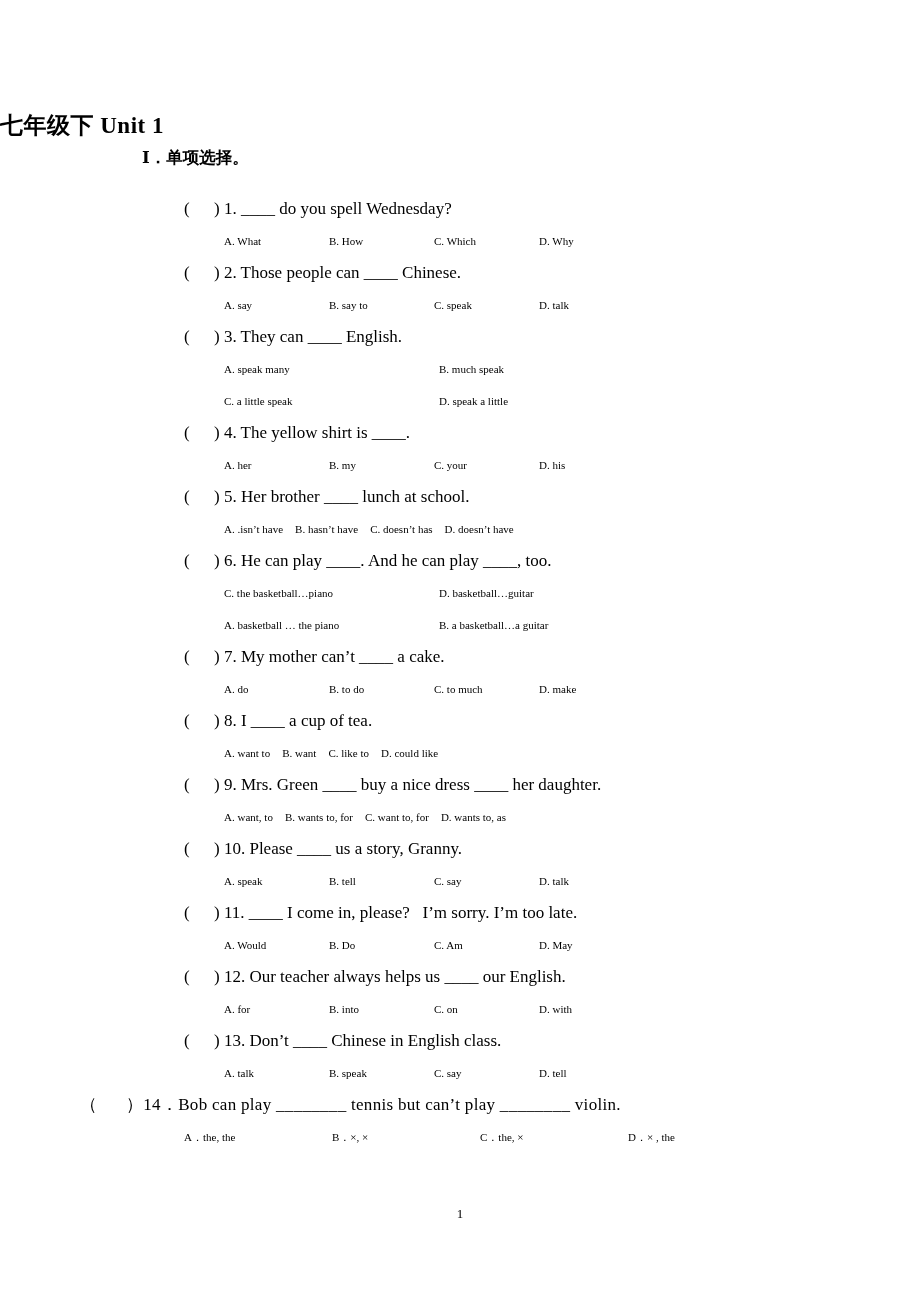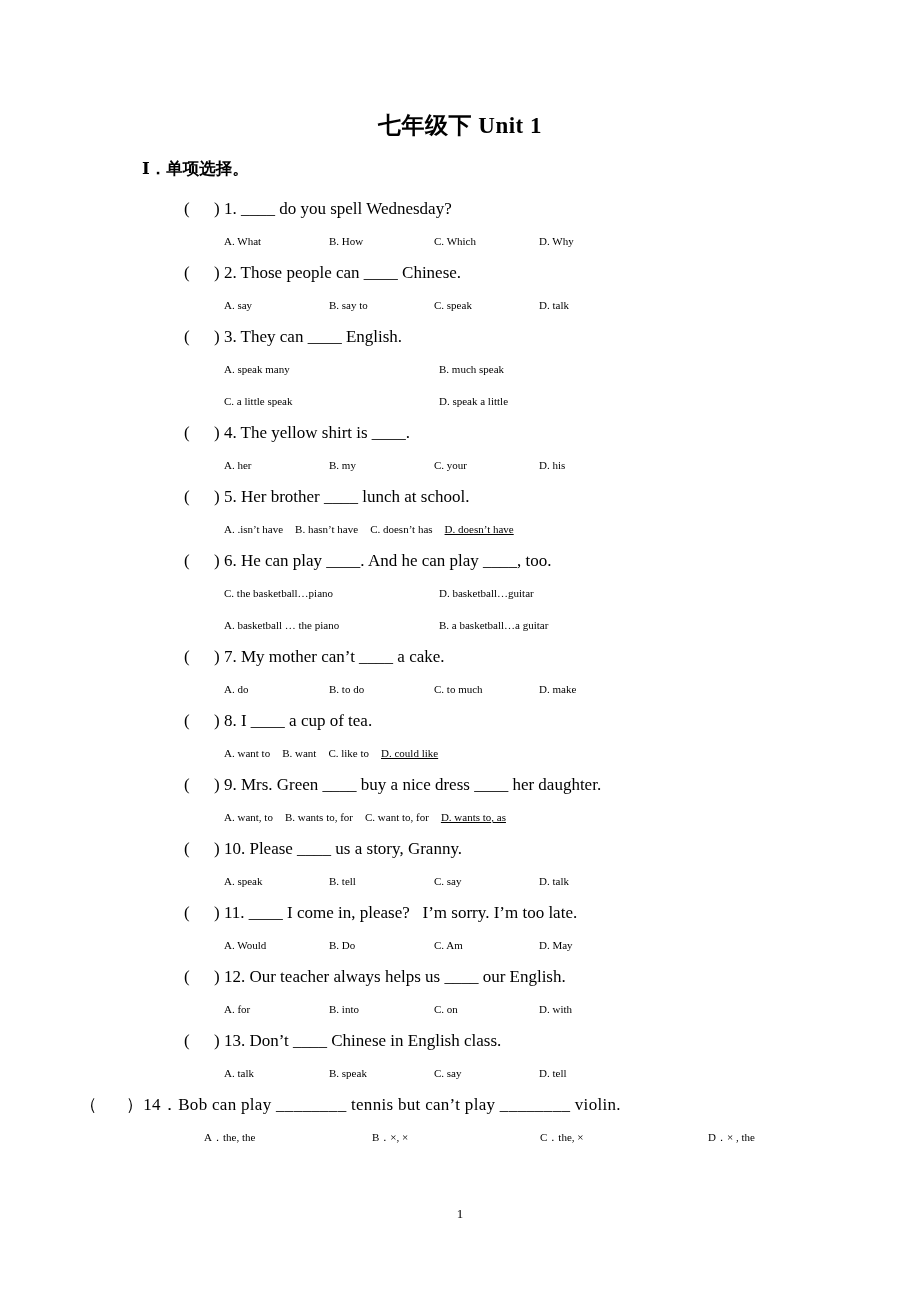--- a/index.html
+++ b/index.html
@@ -14,28 +14,28 @@
     background: #ffffff;
     font-family: "Liberation Serif", "DejaVu Serif", serif;
     color: #000000;
     overflow: hidden;
   }
   .doc-title {
     position: absolute;
     top: 110px;
     left: 0;
     width: 920px;
-    text-align: center;
+    text-align: left;
     font-size: 23px;
     font-weight: bold;
     letter-spacing: 0.5px;
   }
   .section-heading {
     position: absolute;
-    top: 158px;
+    top: 147px;
     left: 142px;
     font-size: 16.5px;
     font-weight: bold;
   }
   .items {
     position: absolute;
     top: 193px;
     left: 10px;
     width: 920px;
   }
@@ -78,37 +78,35 @@
   .opt-line.two span.opt:last-child {
     width: auto;
   }
   
   .opt-line.tight span.opt {
     display: inline-block;
     margin-right: 12px;
   }
   .opt-line.tight span.opt:last-child {
     margin-right: 0;
-    text-decoration: underline;
   }
   
   .q-line.wide {
     padding-left: 70px;
     letter-spacing: 0.3px;
   }
   .q-line.wide .paren {
     width: 46px;
   }
   .opt-line.wide {
     padding-left: 174px;
   }
   .opt-line.wide span.opt {
     display: inline-block;
     width: 148px;
-    margin-left: 20px;
   }
   .opt-line.wide span.opt:last-child {
     width: auto;
   }
   .blank {
     text-decoration: none;
   }
   .page-number {
     position: absolute;
     top: 1206px;

